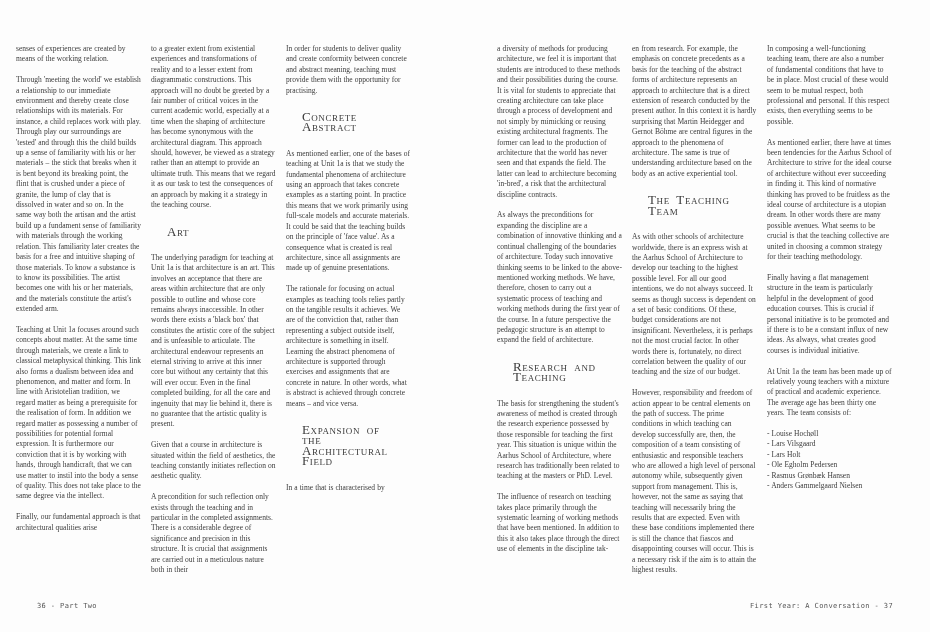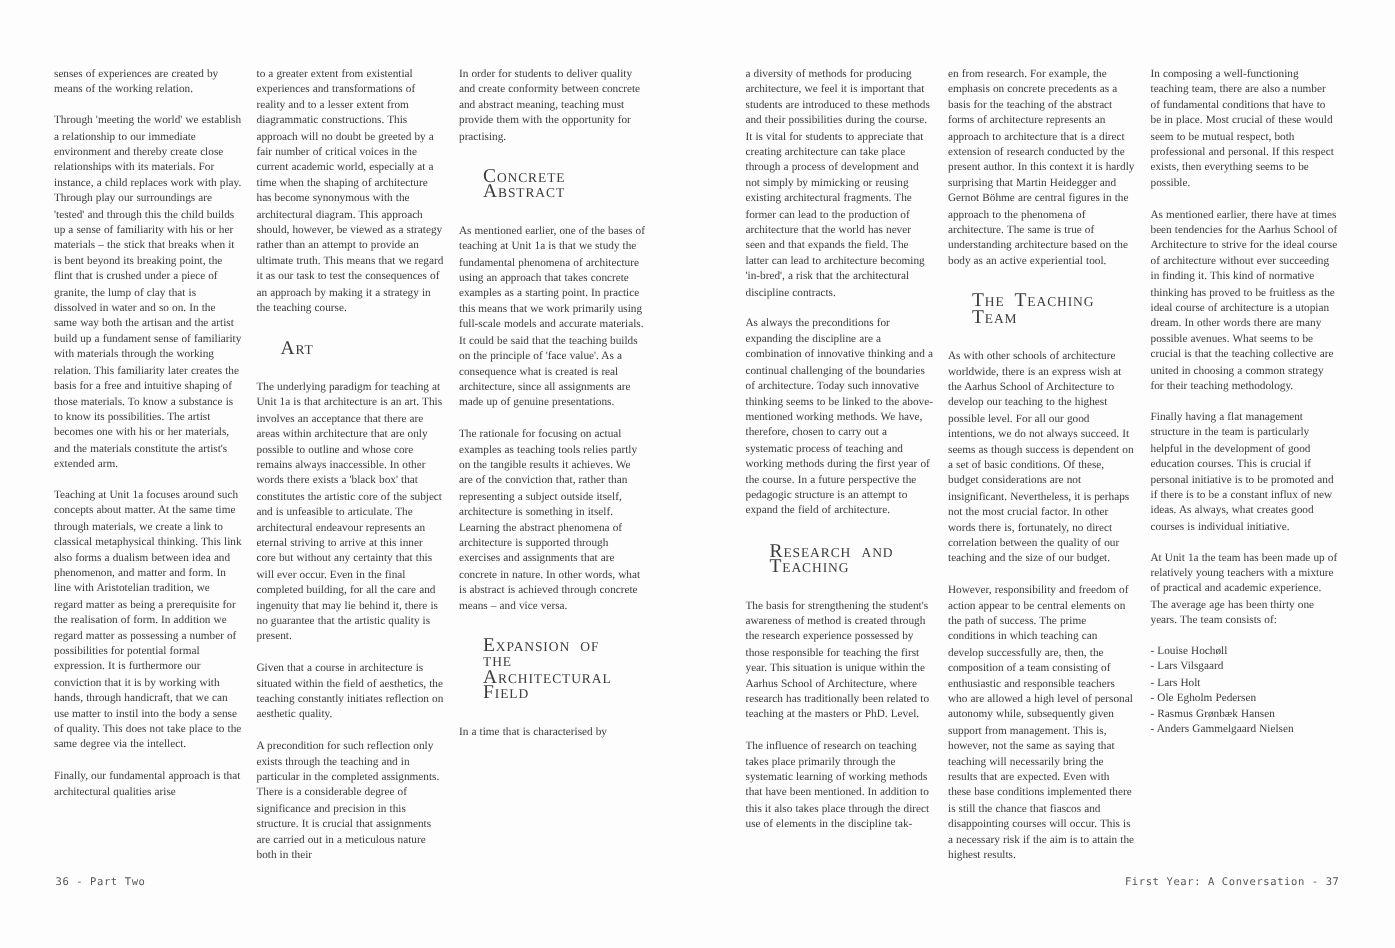--- a/index.html
+++ b/index.html
@@ -14,21 +14,21 @@
     display:flex;
     width:930px;height:632px;
     background:#fdfdfd;
   }
   .page{
     position:relative;
     width:465px;height:632px;
     box-sizing:border-box;
     padding-top:44px;
   }
-  .page-left{padding-left:36px;}
+  .page-left{padding-left:16px;}
   .page-right{padding-left:32px;}
   .cols{
     display:flex;
     gap:10px;
     height:535px;
     overflow:hidden;
   }
   .col{
     width:125px;
     flex:0 0 125px;
@@ -46,21 +46,21 @@
     font-size:13px;
     line-height:10.4px;
     font-weight:normal;
     font-variant:small-caps;
     letter-spacing:0.6px;
     word-spacing:3px;
     color:#3b3b3b;
   }
   .footer{
     position:absolute;
-    bottom:40px;
+    bottom:22px;
     font-family:"DejaVu Sans Mono","Liberation Mono",monospace;
     font-size:7px;
     letter-spacing:0.4px;
     color:#555;
     white-space:nowrap;
   }
   .footer-left{left:37px;}
   .footer-right{right:37px;}
 </style>
 </head>

